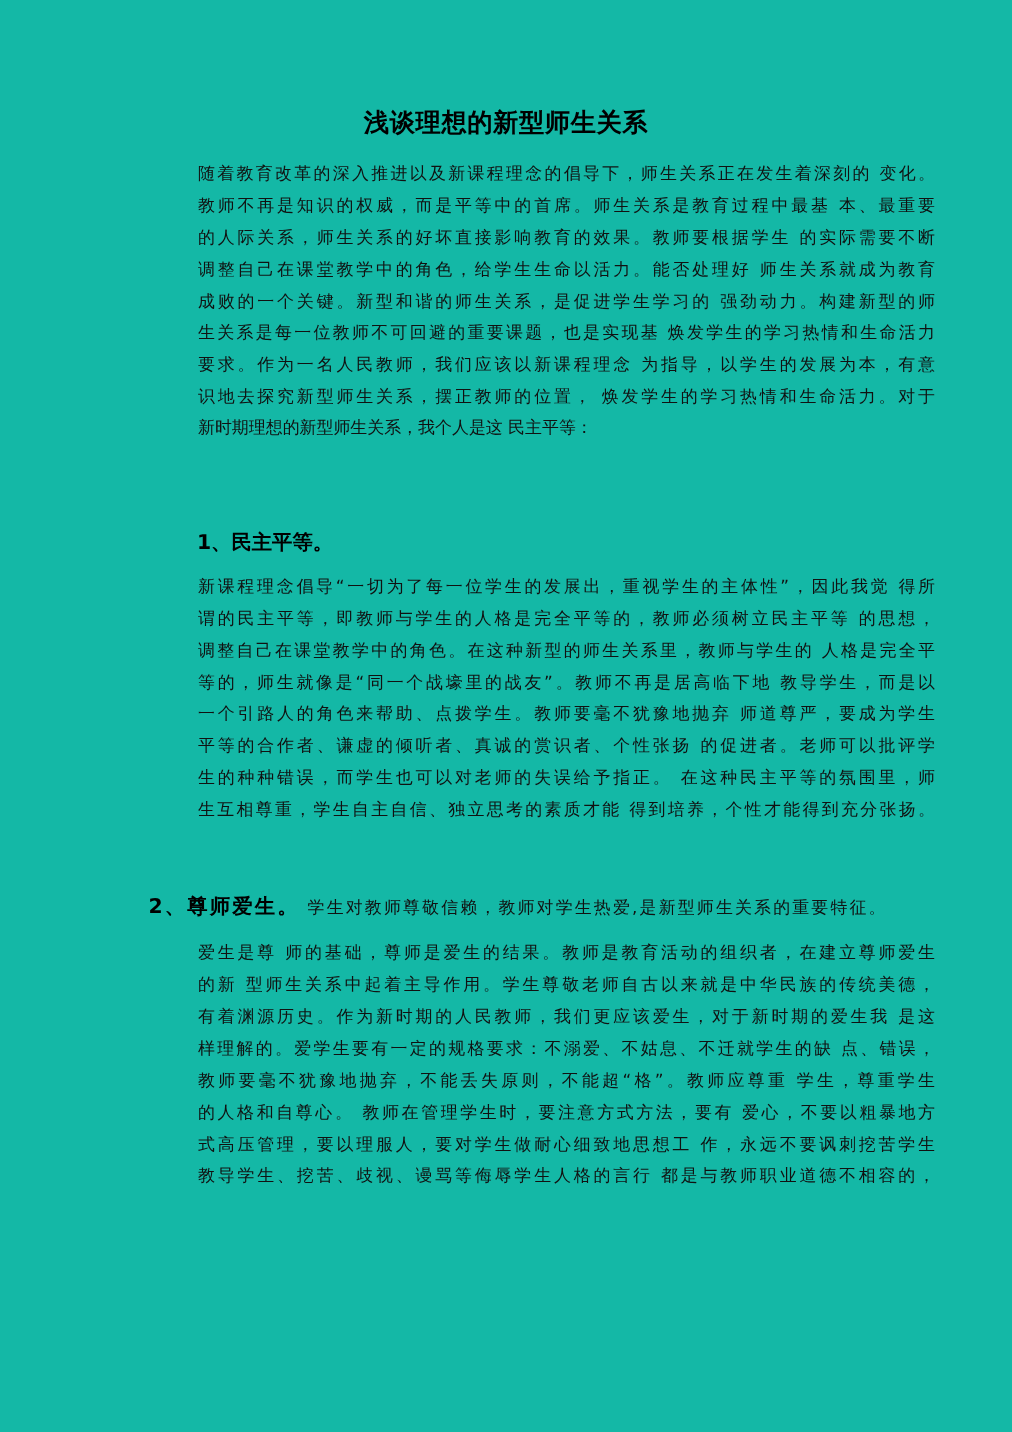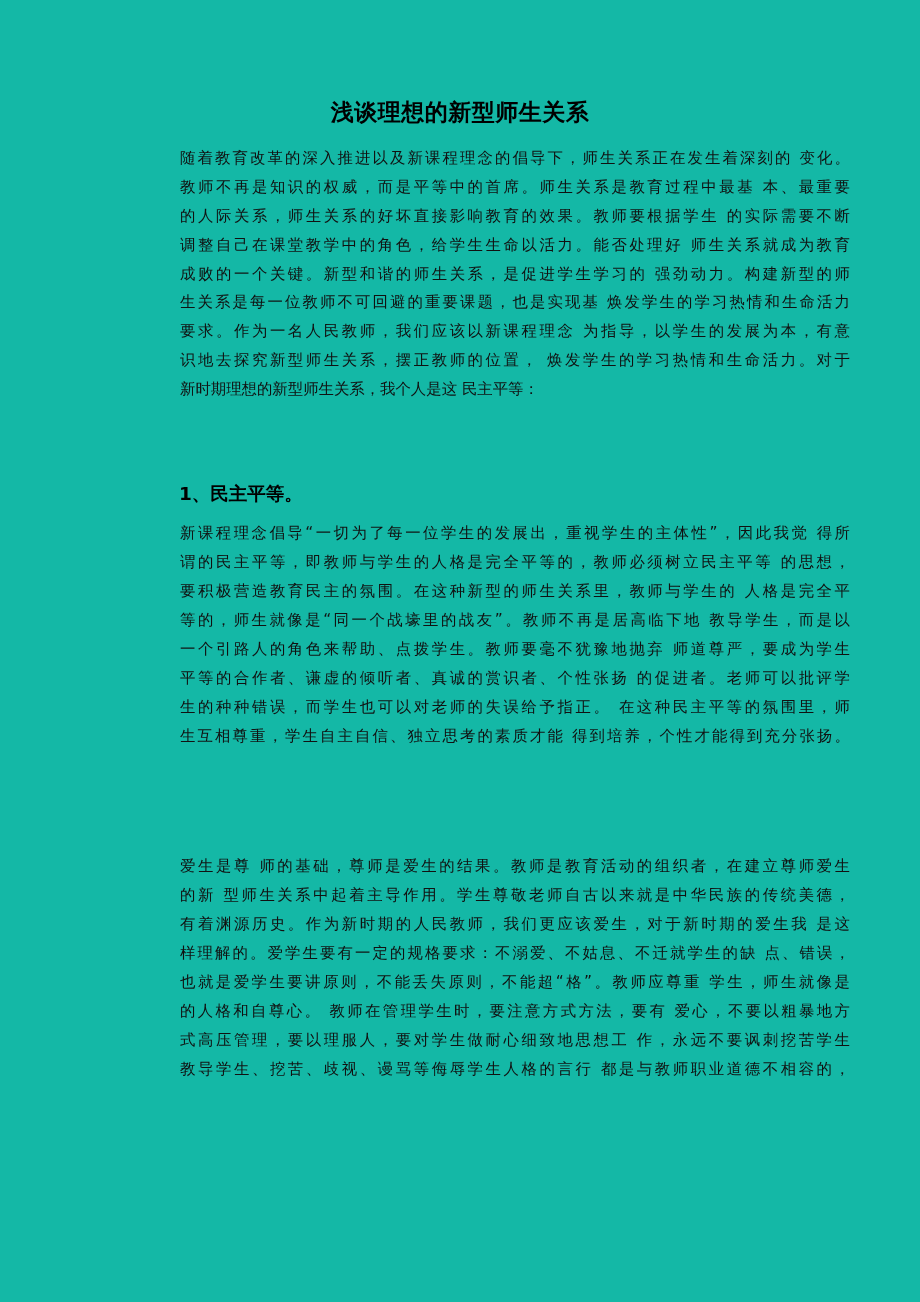--- a/index.html
+++ b/index.html
@@ -99,32 +99,36 @@
     <div class="line" style="top:290px">生关系是每一位教师不可回避的重要课题，也是实现基 焕发学生的学习热情和生命活力</div>
     <div class="line" style="top:319px">要求。作为一名人民教师，我们应该以新课程理念 为指导，以学生的发展为本，有意</div>
     <div class="line" style="top:348px">识地去探究新型师生关系，摆正教师的位置，  焕发学生的学习热情和生命活力。对于</div>
     <div class="line last" style="top:377px">新时期理想的新型师生关系，我个人是这 民主平等：</div>
   </div>
 
   <div class="heading" style="top:480px">1、民主平等。</div>
   <div>
     <div class="line" style="top:521px">新课程理念倡导“一切为了每一位学生的发展出，重视学生的主体性”，因此我觉 得所</div>
     <div class="line" style="top:550px">谓的民主平等，即教师与学生的人格是完全平等的，教师必须树立民主平等 的思想，</div>
-    <div class="line" style="top:579px">要积极营造教育民主的氛围。在这种新型的师生关系里，教师与学生的 人格是完全平</div>
+    <div class="line" style="top:579px">调整自己在课堂教学中的角色。在这种新型的师生关系里，教师与学生的 人格是完全平</div>
     <div class="line" style="top:608px">等的，师生就像是“同一个战壕里的战友”。教师不再是居高临下地 教导学生，而是以</div>
     <div class="line" style="top:637px">一个引路人的角色来帮助、点拨学生。教师要毫不犹豫地抛弃 师道尊严，要成为学生</div>
     <div class="line" style="top:666px">平等的合作者、谦虚的倾听者、真诚的赏识者、个性张扬 的促进者。老师可以批评学</div>
     <div class="line" style="top:695px">生的种种错误，而学生也可以对老师的失误给予指正。 在这种民主平等的氛围里，师</div>
     <div class="line" style="top:724px">生互相尊重，学生自主自信、独立思考的素质才能 得到培养，个性才能得到充分张扬。</div>
   </div>
 
+  <div class="mixed-line" style="top:811px">
+    <span class="heading-inline">2、尊师爱生。</span>
+    <span class="inline-text">学生对教师尊敬信赖，教师对学生热爱,是新型师生关系的重要特征。</span>
+  </div>
   <div>
     <div class="line" style="top:854px">爱生是尊 师的基础，尊师是爱生的结果。教师是教育活动的组织者，在建立尊师爱生</div>
     <div class="line" style="top:883px">的新 型师生关系中起着主导作用。学生尊敬老师自古以来就是中华民族的传统美德，</div>
     <div class="line" style="top:912px">有着渊源历史。作为新时期的人民教师，我们更应该爱生，对于新时期的爱生我 是这</div>
     <div class="line" style="top:941px">样理解的。爱学生要有一定的规格要求：不溺爱、不姑息、不迁就学生的缺 点、错误，</div>
-    <div class="line" style="top:970px">也就是爱学生要讲原则，不能丢失原则，不能超“格”。教师应尊重 学生，师生就像是</div>
+    <div class="line" style="top:970px">教师要毫不犹豫地抛弃，不能丢失原则，不能超“格”。教师应尊重 学生，尊重学生</div>
     <div class="line" style="top:999px">的人格和自尊心。 教师在管理学生时，要注意方式方法，要有 爱心，不要以粗暴地方</div>
     <div class="line" style="top:1028px">式高压管理，要以理服人，要对学生做耐心细致地思想工 作，永远不要讽刺挖苦学生</div>
     <div class="line" style="top:1057px">教导学生、挖苦、歧视、谩骂等侮辱学生人格的言行 都是与教师职业道德不相容的，</div>
   </div>
 
 </div>
 
 </body></html>

